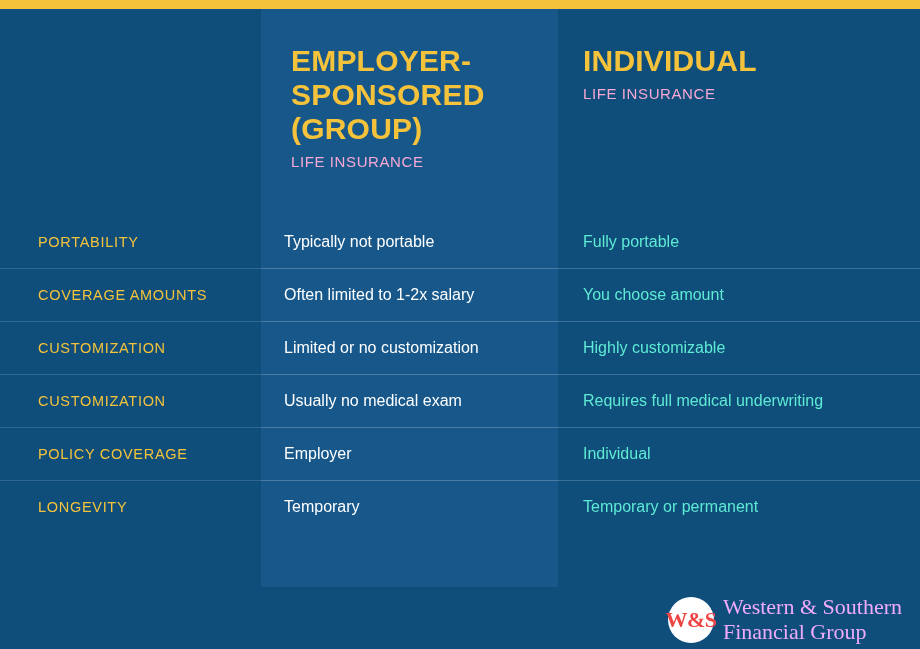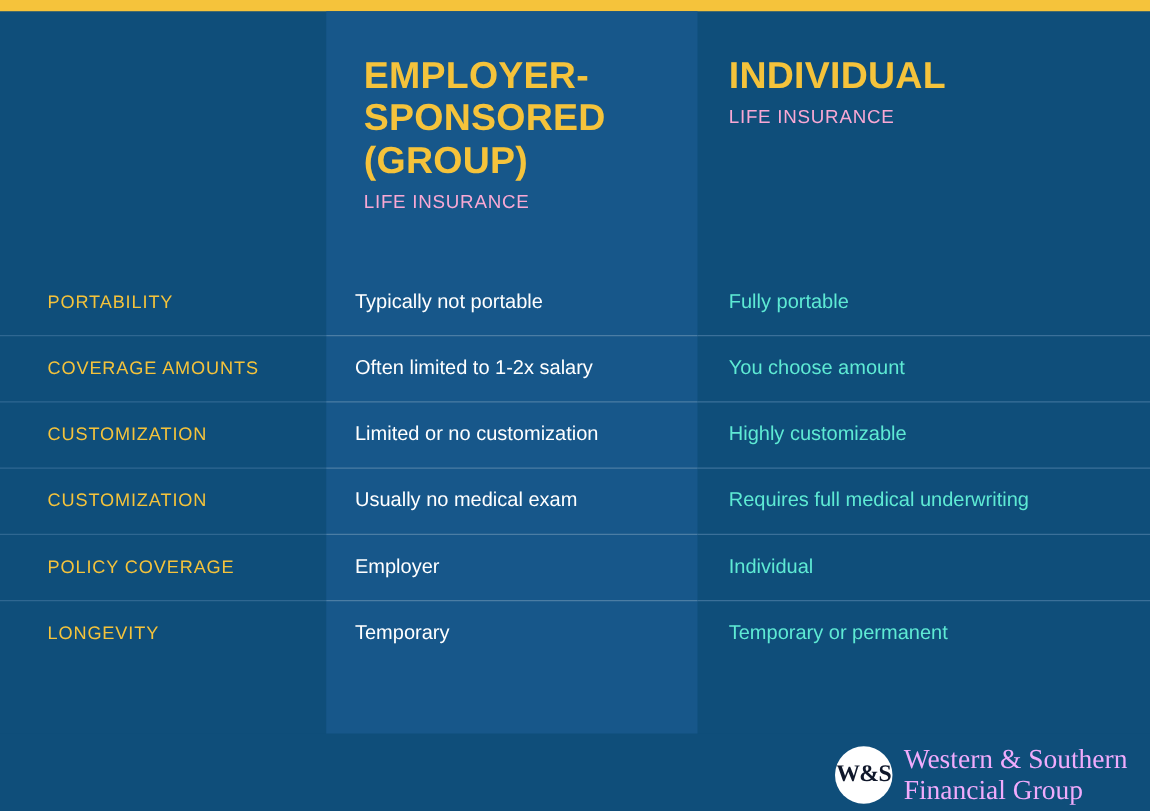--- a/index.html
+++ b/index.html
@@ -122,23 +122,23 @@
     right: 18px;
     top: 8px;
     display: flex;
     align-items: center;
   }
   .logo-mark {
     width: 46px;
     height: 46px;
     border-radius: 50%;
     background: #ffffff;
-    color: #0f172a;
+    color: #ef4444;
     font-family: "Liberation Serif", serif;
-    font-size: 19px;
+    font-size: 22px;
     font-weight: bold;
     display: flex;
     align-items: center;
     justify-content: center;
     letter-spacing: -0.5px;
   }
   .logo-text {
     margin-left: 9px;
     color: #f0abfc;
     font-family: "Liberation Serif", serif;

